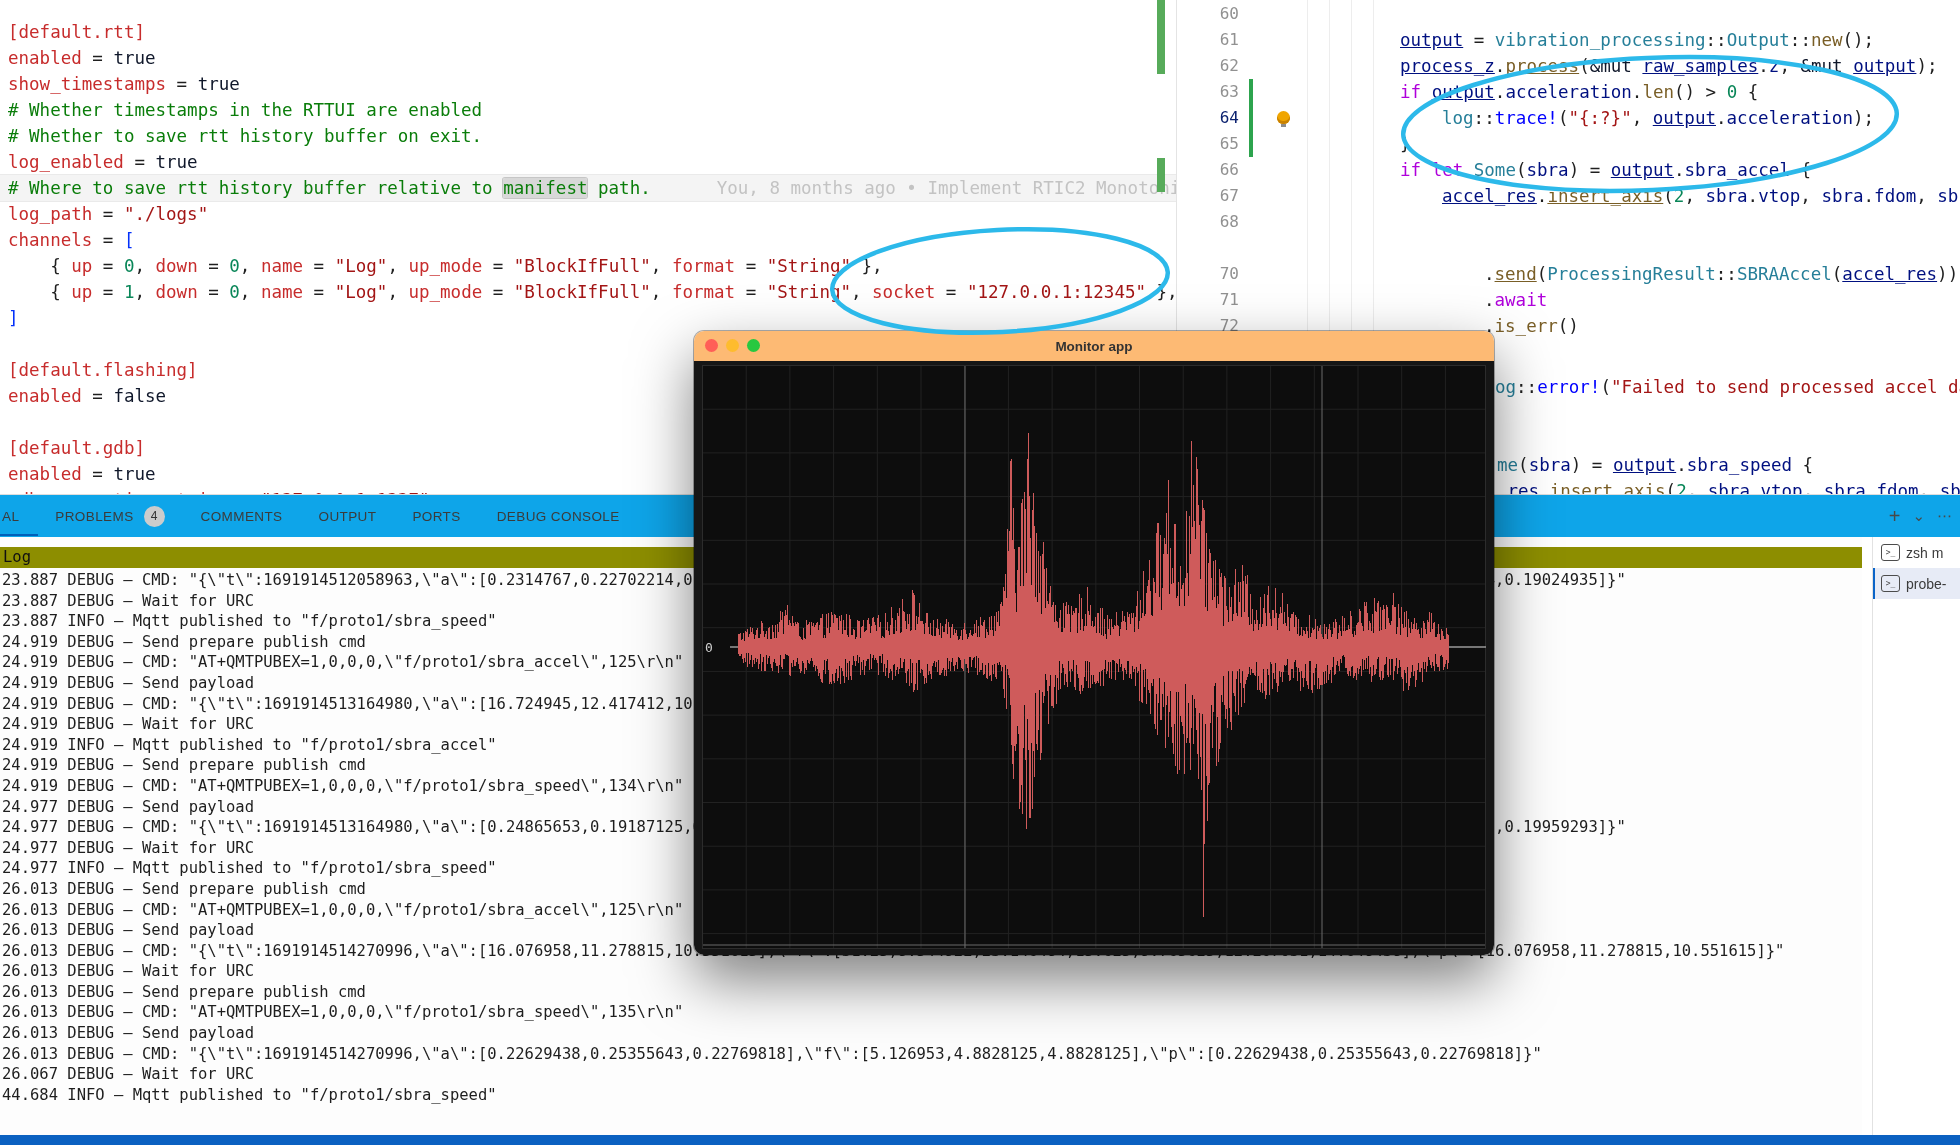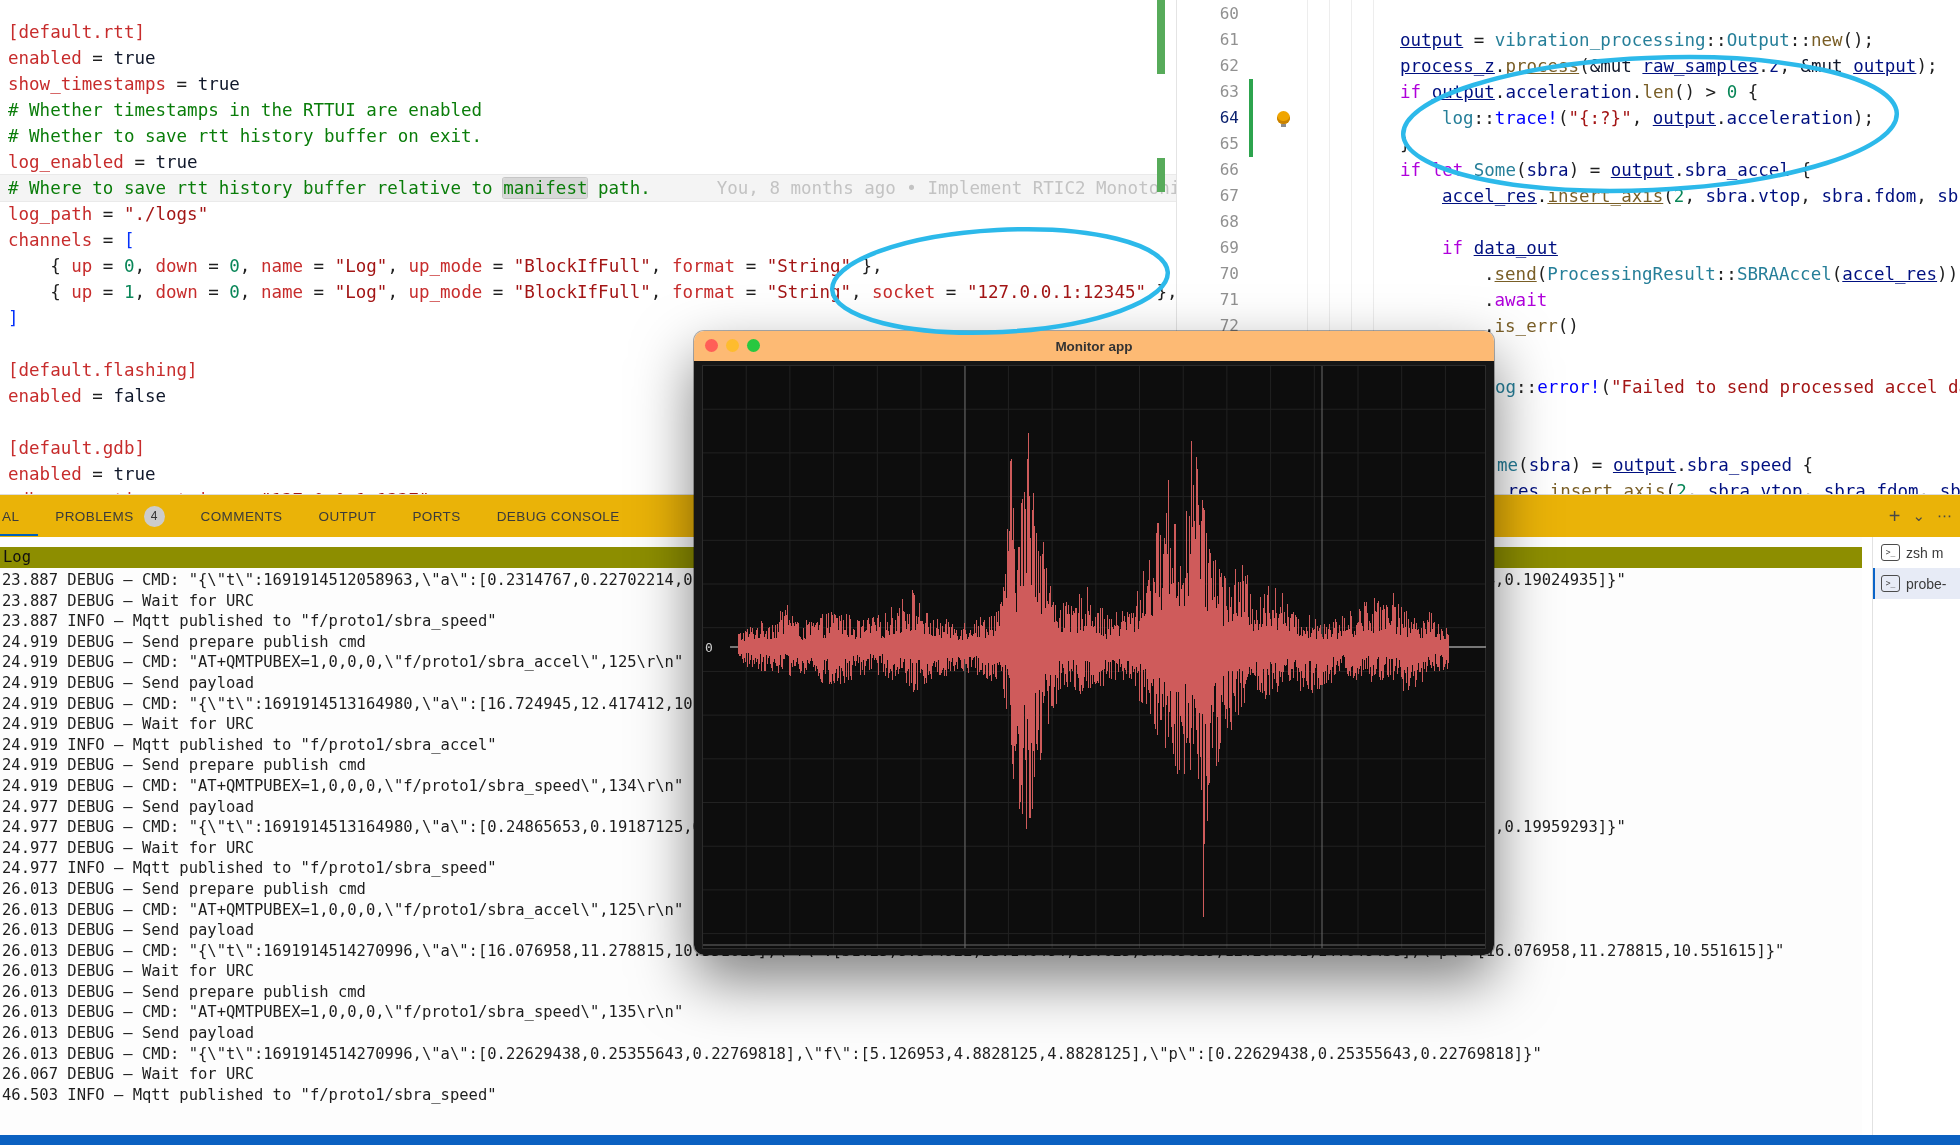--- a/index.html
+++ b/index.html
@@ -40,21 +40,21 @@
   #mon{position:absolute;left:694px;top:331px;width:800px;height:624px;border-radius:10px;overflow:hidden;
        box-shadow:0 25px 60px rgba(0,0,0,.5),0 0 0 1px rgba(0,0,0,.3);z-index:20}
   #montb{position:relative;height:30px;background:#f4e9e3;display:flex;align-items:center;justify-content:center;
          font-size:13.5px;font-weight:bold;color:#333}
   .tl{position:absolute;top:8px;width:13px;height:13px;border-radius:50%}
   #monbody{position:absolute;top:30px;left:0;right:0;bottom:0;background:#161616}
   #plot{position:absolute;left:8px;top:4px}
 
   
   #panel{position:absolute;left:0;top:494px;width:1960px;height:641px;background:#fff;border-top:1px solid #ddd;box-sizing:border-box}
-  #phead{position:absolute;left:0;top:0;width:1960px;height:42px;background:#eab308}
+  #phead{position:absolute;left:0;top:0;width:1960px;height:42px;background:#0ea5e9}
   #ptabs{position:absolute;left:2px;top:0;height:42px;display:flex;align-items:center}
   .ptab{margin-right:36px;font-size:13.5px;letter-spacing:.4px;color:#3b3b3b;font-weight:500;white-space:nowrap;display:flex;align-items:center}
   .badge{display:inline-flex;width:21px;height:21px;border-radius:50%;background:#ccc;color:#333;font-size:12px;
          align-items:center;justify-content:center;margin-left:10px;letter-spacing:0}
   #tabUnderline{position:absolute;left:0;top:39px;width:38px;height:2px;background:#005fb8}
   #pactions{position:absolute;right:8px;top:0;height:42px;display:flex;align-items:center;gap:12px;color:#484848}
   #term{position:absolute;left:0;top:42px;width:1862px;bottom:0;background:#fdfdfd;overflow:hidden}
   #logbar{position:absolute;left:0;top:10px;width:100%;height:21px;background:#8d8e00;color:#101010;
           font-family:"DejaVu Sans Mono",monospace;font-size:15.5px;line-height:21px;padding-left:3px;box-sizing:border-box}
   #loglines{position:absolute;left:0;top:33px;width:100%}
@@ -110,21 +110,20 @@
       <div class="guide" style="left: 196px;"></div>
       <div class="rline" style="top: 1px;"><span class="lnum">60</span><span class="code" style="left: 223px;"></span></div>
       <div class="rline" style="top: 27px;"><span class="lnum">61</span><span class="code" style="left: 223px;"><span class="tok-vu">output</span><span class="tok-p"> = </span><span class="tok-ty">vibration_processing</span><span class="tok-p">::</span><span class="tok-ty">Output</span><span class="tok-p">::</span><span class="tok-fn">new</span><span class="tok-p">();</span></span></div>
       <div class="rline" style="top: 53px;"><span class="lnum">62</span><span class="code" style="left: 223px;"><span class="tok-vu">process_z</span><span class="tok-p">.</span><span class="tok-fnu">process</span><span class="tok-p">(</span><span class="tok-b">&amp;mut</span><span class="tok-p"> </span><span class="tok-vu">raw_samples</span><span class="tok-p">.</span><span class="tok-v">z</span><span class="tok-p">, </span><span class="tok-b">&amp;mut</span><span class="tok-p"> </span><span class="tok-vu">output</span><span class="tok-p">);</span></span></div>
       <div class="rline" style="top: 79px;"><span class="lnum">63</span><span class="chbar"></span><span class="code" style="left: 223px;"><span class="tok-kw">if</span><span class="tok-p"> </span><span class="tok-vu">output</span><span class="tok-p">.</span><span class="tok-v">acceleration</span><span class="tok-p">.</span><span class="tok-fn">len</span><span class="tok-p">() &gt; </span><span class="tok-n">0</span><span class="tok-p"> {</span></span></div>
       <div class="rline" style="top: 105px;"><span class="lnum active">64</span><span class="chbar"></span><span class="bulb"></span><span class="code" style="left: 265px;"><span class="tok-ty">log</span><span class="tok-p">::</span><span class="tok-mac">trace!</span><span class="tok-p">(</span><span class="tok-s">"{:?}"</span><span class="tok-p">, </span><span class="tok-vu">output</span><span class="tok-p">.</span><span class="tok-v">acceleration</span><span class="tok-p">);</span></span></div>
       <div class="rline" style="top: 131px;"><span class="lnum">65</span><span class="chbar"></span><span class="code" style="left: 223px;"><span class="tok-p">}</span></span></div>
       <div class="rline" style="top: 157px;"><span class="lnum">66</span><span class="code" style="left: 223px;"><span class="tok-kw">if</span><span class="tok-p"> </span><span class="tok-kw">let</span><span class="tok-p"> </span><span class="tok-ty">Some</span><span class="tok-p">(</span><span class="tok-v">sbra</span><span class="tok-p">) = </span><span class="tok-vu">output</span><span class="tok-p">.</span><span class="tok-v">sbra_accel</span><span class="tok-p"> {</span></span></div>
       <div class="rline" style="top: 183px;"><span class="lnum">67</span><span class="code" style="left: 265px;"><span class="tok-vu">accel_res</span><span class="tok-p">.</span><span class="tok-fnu">insert_axis</span><span class="tok-p">(</span><span class="tok-n">2</span><span class="tok-p">, </span><span class="tok-v">sbra</span><span class="tok-p">.</span><span class="tok-v">vtop</span><span class="tok-p">, </span><span class="tok-v">sbra</span><span class="tok-p">.</span><span class="tok-v">fdom</span><span class="tok-p">, </span><span class="tok-v">sbr</span></span></div>
       <div class="rline" style="top: 209px;"><span class="lnum">68</span><span class="code" style="left: 223px;"></span></div>
-      <div class="rline" style="top: 235px;"><span class="lnum">69</span><span class="code" style="left: 265px;"><span class="tok-kw">if</span><span class="tok-p"> </span><span class="tok-vu">data_out</span></span></div>
       <div class="rline" style="top: 261px;"><span class="lnum">70</span><span class="code" style="left: 307px;"><span class="tok-p">.</span><span class="tok-fnu">send</span><span class="tok-p">(</span><span class="tok-ty">ProcessingResult</span><span class="tok-p">::</span><span class="tok-ty">SBRAAccel</span><span class="tok-p">(</span><span class="tok-vu">accel_res</span><span class="tok-p">))</span></span></div>
       <div class="rline" style="top: 287px;"><span class="lnum">71</span><span class="code" style="left: 307px;"><span class="tok-p">.</span><span class="tok-kw">await</span></span></div>
       <div class="rline" style="top: 313px;"><span class="lnum">72</span><span class="code" style="left: 307px;"><span class="tok-p">.</span><span class="tok-fn">is_err</span><span class="tok-p">()</span></span></div>
       <div class="frag" style="left: 318px; top: 374px;"><span class="tok-ty">og</span><span class="tok-p">::</span><span class="tok-mac">error!</span><span class="tok-p">(</span><span class="tok-s">"Failed to send processed accel da</span></div>
       <div class="frag" style="left: 320px; top: 452px;"><span class="tok-ty">me</span><span class="tok-p">(</span><span class="tok-v">sbra</span><span class="tok-p">) = </span><span class="tok-vu">output</span><span class="tok-p">.</span><span class="tok-v">sbra_speed</span><span class="tok-p"> {</span></div>
       <div class="frag" style="left: 320px; top: 478px;"><span class="tok-vu">_res</span><span class="tok-p">.</span><span class="tok-fnu">insert_axis</span><span class="tok-p">(</span><span class="tok-n">2</span><span class="tok-p">, </span><span class="tok-v">sbra</span><span class="tok-p">.</span><span class="tok-v">vtop</span><span class="tok-p">, </span><span class="tok-v">sbra</span><span class="tok-p">.</span><span class="tok-v">fdom</span><span class="tok-p">, </span><span class="tok-v">sb</span></div>
     </div>
 
   <div id="panel">
     <div id="phead">
@@ -177,21 +176,21 @@
           <div class="logline">26.013 DEBUG – Send prepare publish cmd</div>
           <div class="logline">26.013 DEBUG – CMD: "AT+QMTPUBEX=1,0,0,0,\"f/proto1/sbra_accel\",125\r\n"</div>
           <div class="logline">26.013 DEBUG – Send payload</div>
           <div class="logline">26.013 DEBUG – CMD: "{\"t\":1691914514270996,\"a\":[16.076958,11.278815,10.551615],\"f\":[31.25,8.544922,23.146484,15.625,9.765625,12.207031,14.648438],\"p\":[16.076958,11.278815,10.551615]}"</div>
           <div class="logline">26.013 DEBUG – Wait for URC</div>
           <div class="logline">26.013 DEBUG – Send prepare publish cmd</div>
           <div class="logline">26.013 DEBUG – CMD: "AT+QMTPUBEX=1,0,0,0,\"f/proto1/sbra_speed\",135\r\n"</div>
           <div class="logline">26.013 DEBUG – Send payload</div>
           <div class="logline">26.013 DEBUG – CMD: "{\"t\":1691914514270996,\"a\":[0.22629438,0.25355643,0.22769818],\"f\":[5.126953,4.8828125,4.8828125],\"p\":[0.22629438,0.25355643,0.22769818]}"</div>
           <div class="logline">26.067 DEBUG – Wait for URC</div>
-          <div class="logline">46.503 INFO – Mqtt published to "f/proto1/sbra_speed"</div>
+          <div class="logline">44.684 INFO – Mqtt published to "f/proto1/sbra_speed"</div>
         </div>
     </div>
     <div id="tsidebar">
         <div class="trow">
           <span class="ticon">&gt;_</span>
           <span>zsh m</span>
         </div>
         <div class="trow sel">
           <span class="ticon">&gt;_</span>
           <span>probe-</span>

